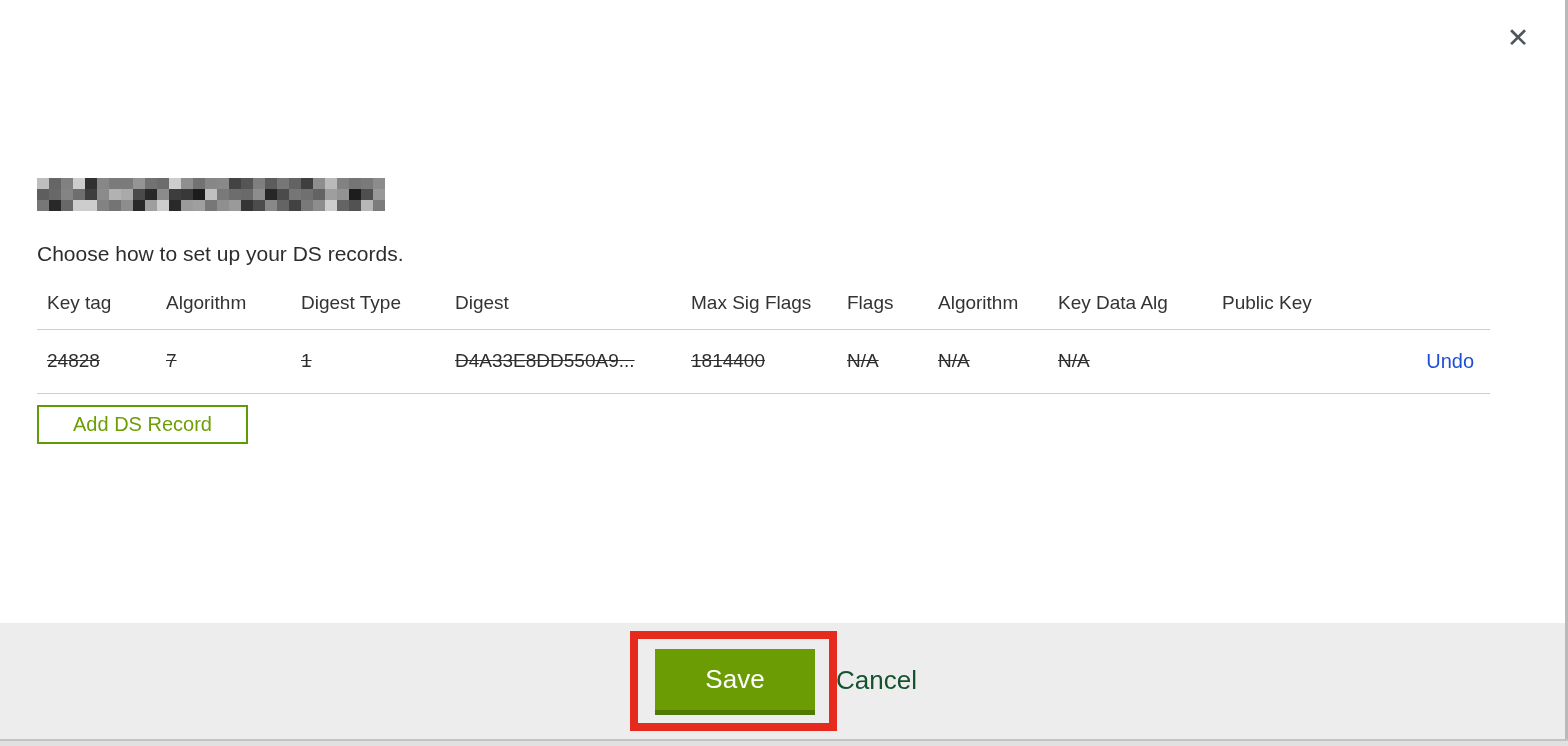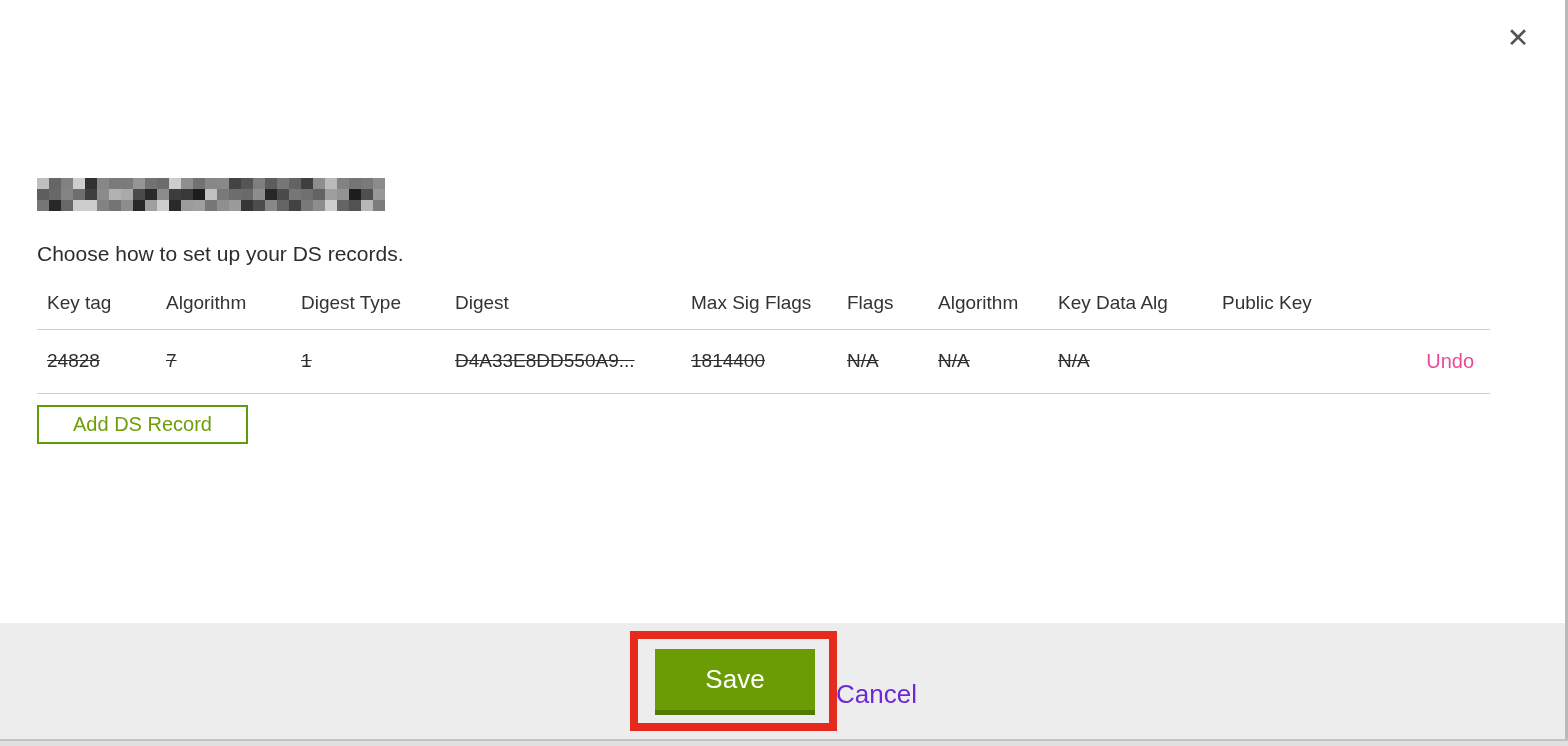--- a/index.html
+++ b/index.html
@@ -45,41 +45,41 @@
   .ds-table col.c10{width:108px}
   .ds-table thead th { height:51px; vertical-align:middle; border-bottom:1px solid #cfcfcf; color:#333; }
   .ds-table tbody tr { height:64px; }
   .ds-table tbody tr.row-current { background:#f7f7f7; }
   .ds-table tbody tr.row-deleted td { text-decoration:line-through; }
   .ds-table tbody tr.row-deleted { border-bottom:1px solid #cfcfcf; }
   .ds-table td.actions { text-align:right; padding-right:16px; text-decoration:none !important; }
   .ds-table tr.row-deleted td.actions { text-decoration:none; }
   .row-icons { display:inline-flex; gap:2px; align-items:center; }
   .row-icons svg { display:block; cursor:pointer; }
-  .undo-link { color:#ec4899; font-size:20px; text-decoration:none; cursor:pointer; }
+  .undo-link { color:#1d4ed8; font-size:20px; text-decoration:none; cursor:pointer; }
 
   .add-ds-btn {
     margin-top:11px; width:211px; height:39px; background:#fff;
     border:2px solid #5f9a07; color:#6d9e06; font-size:20px;
     display:flex; align-items:center; justify-content:center; cursor:pointer;
     font-family:inherit;
   }
 
   .footer { position:absolute; left:0; right:0; top:623px; bottom:0; background:#ededed; }
   .annotation-red-box {
     position:absolute; left:630px; top:8px; width:207px; height:100px;
     border:8px solid #e62b1e; background:transparent; pointer-events:none;
   }
   .save-btn {
     position:absolute; left:655px; top:26px; width:160px; height:66px;
     background:#6b9c04; border:none; border-bottom:5px solid #4f7a02;
     color:#ffffff; font-size:26px; cursor:pointer; font-family:inherit;
   }
   .cancel-link {
-    position:absolute; left:836px; top:56px; font-size:26px; color:#6d28d9;
+    position:absolute; left:836px; top:42px; font-size:26px; color:#14532d;
     text-decoration:none; cursor:pointer;
   }
 </style>
 </head>
 <body>
 
 <div class="page">
 
   <span class="close-btn">✕</span>
 

